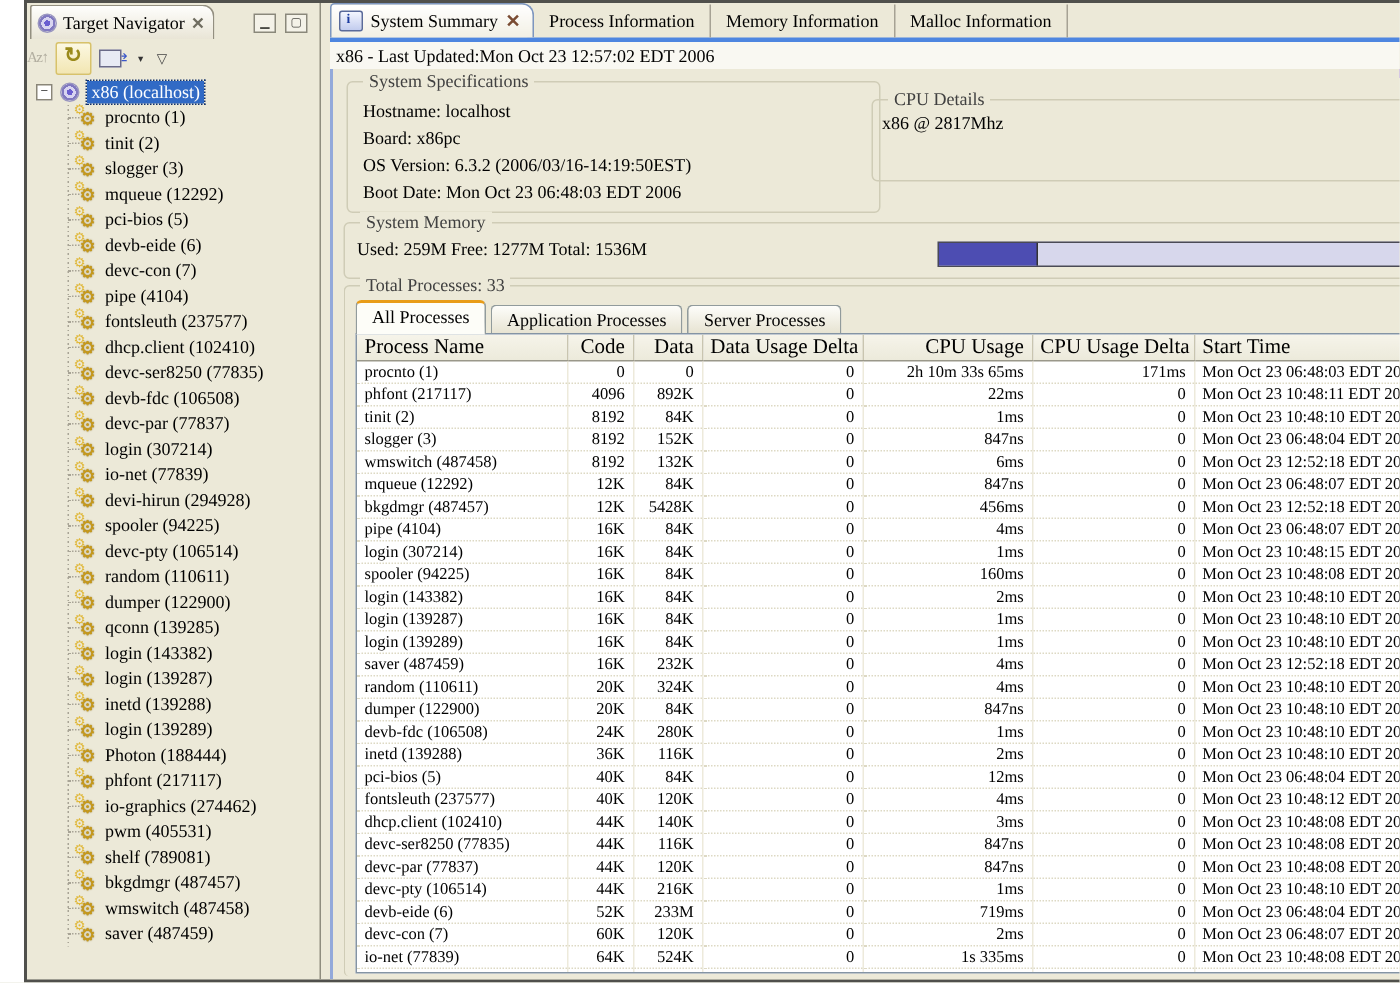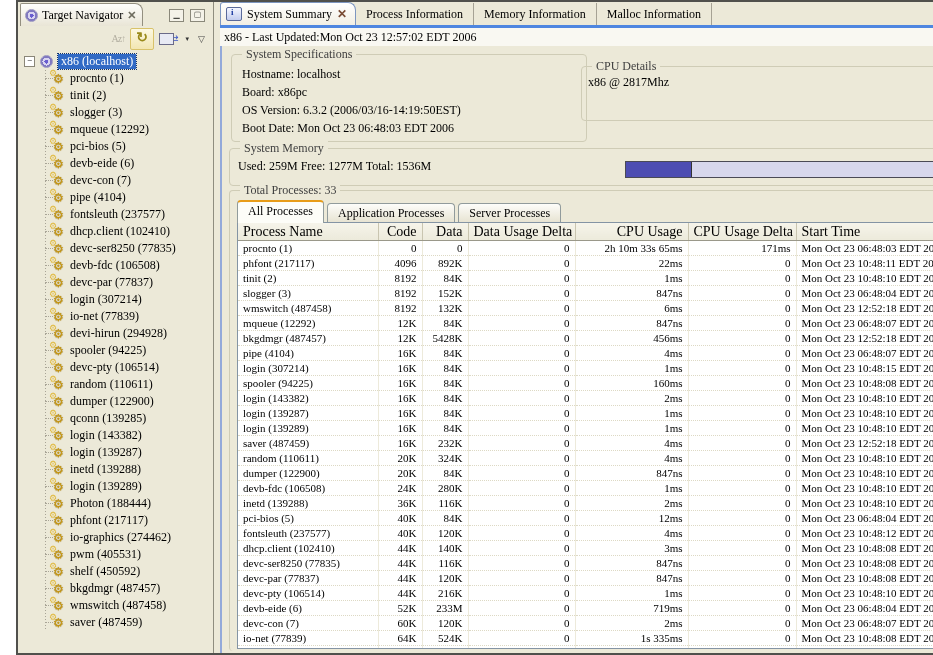--- a/index.html
+++ b/index.html
@@ -11,21 +11,21 @@
   .view-tab{display:flex;align-items:center;gap:4px;height:22px;padding:0 6px 0 4px;
             background:linear-gradient(#fefefc,#e9e5d6);border:1px solid #938f80;border-bottom:none;
             border-radius:2px 8px 0 0;margin-left:2px;}
   .view-tab-label{font-size:12px;}
   .bullseye{width:13px;height:13px;border-radius:50%;display:inline-block;
             background:radial-gradient(circle,#6a5ed0 0 2px,#d8d4f0 2px 4px,#8078c0 4px 5.5px,#eceaf6 5.5px 7px);
             border:1px solid #9a96c0;box-sizing:border-box;}
   .tab-close{color:#6f6d60;font-weight:bold;font-size:11px;cursor:default;}
   .winbtns{margin-left:auto;display:flex;gap:6px;padding:0 8px 4px 0;color:#4a4a44;}
   .winbtn{width:13px;height:11px;border:1px solid #8a887a;background:#f4f2e8;font-size:8px;line-height:9px;text-align:center;}
-  .view-toolbar{height:25px;display:flex;justify-content:flex-end;align-items:center;gap:5px;padding-right:8px;}
+  .view-toolbar{height:25px;display:flex;align-items:center;gap:5px;padding-right:8px;}
   .tb-sort{color:#b2aea0;font-size:10px;letter-spacing:-1px;}
   .tb-refresh{width:22px;height:20px;border:1px solid #d8c26a;background:linear-gradient(#fcf8e2,#f2e6b2);
               border-radius:2px;text-align:center;line-height:18px;color:#9a8a1a;font-size:14px;font-weight:bold;}
   .tb-target{display:flex;align-items:center;}
   .tb-target .mon{width:13px;height:10px;border:1px solid #6a6a88;background:#e8eaf4;position:relative;}
   .tb-target .arr{color:#3a56c8;font-size:10px;margin-left:-4px;}
   .dd{font-size:7px;color:#333;margin-left:2px;}
   .viewmenu{font-size:9px;color:#444;margin-left:4px;}
   
   .tree{padding:2px 0 0 6px;}
@@ -280,21 +280,21 @@
 
           <div class="tree-item">
             <span class="conn"></span>
             <span class="gear-icon"></span>
             <span>pwm (405531)</span>
           </div>
 
           <div class="tree-item">
             <span class="conn"></span>
             <span class="gear-icon"></span>
-            <span>shelf (450592)</span>
+            <span>shelf (789081)</span>
           </div>
 
           <div class="tree-item">
             <span class="conn"></span>
             <span class="gear-icon"></span>
             <span>bkgdmgr (487457)</span>
           </div>
 
           <div class="tree-item">
             <span class="conn"></span>

